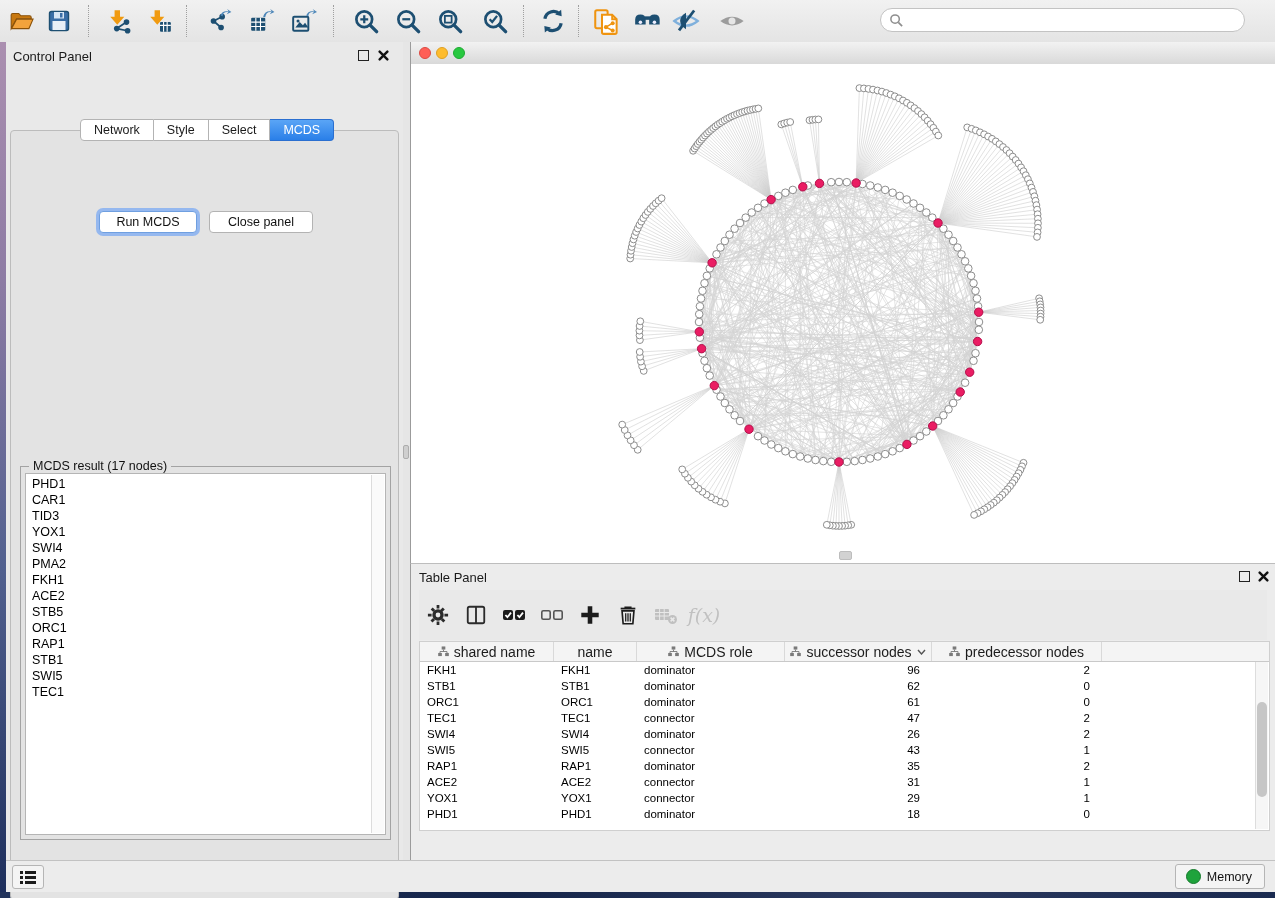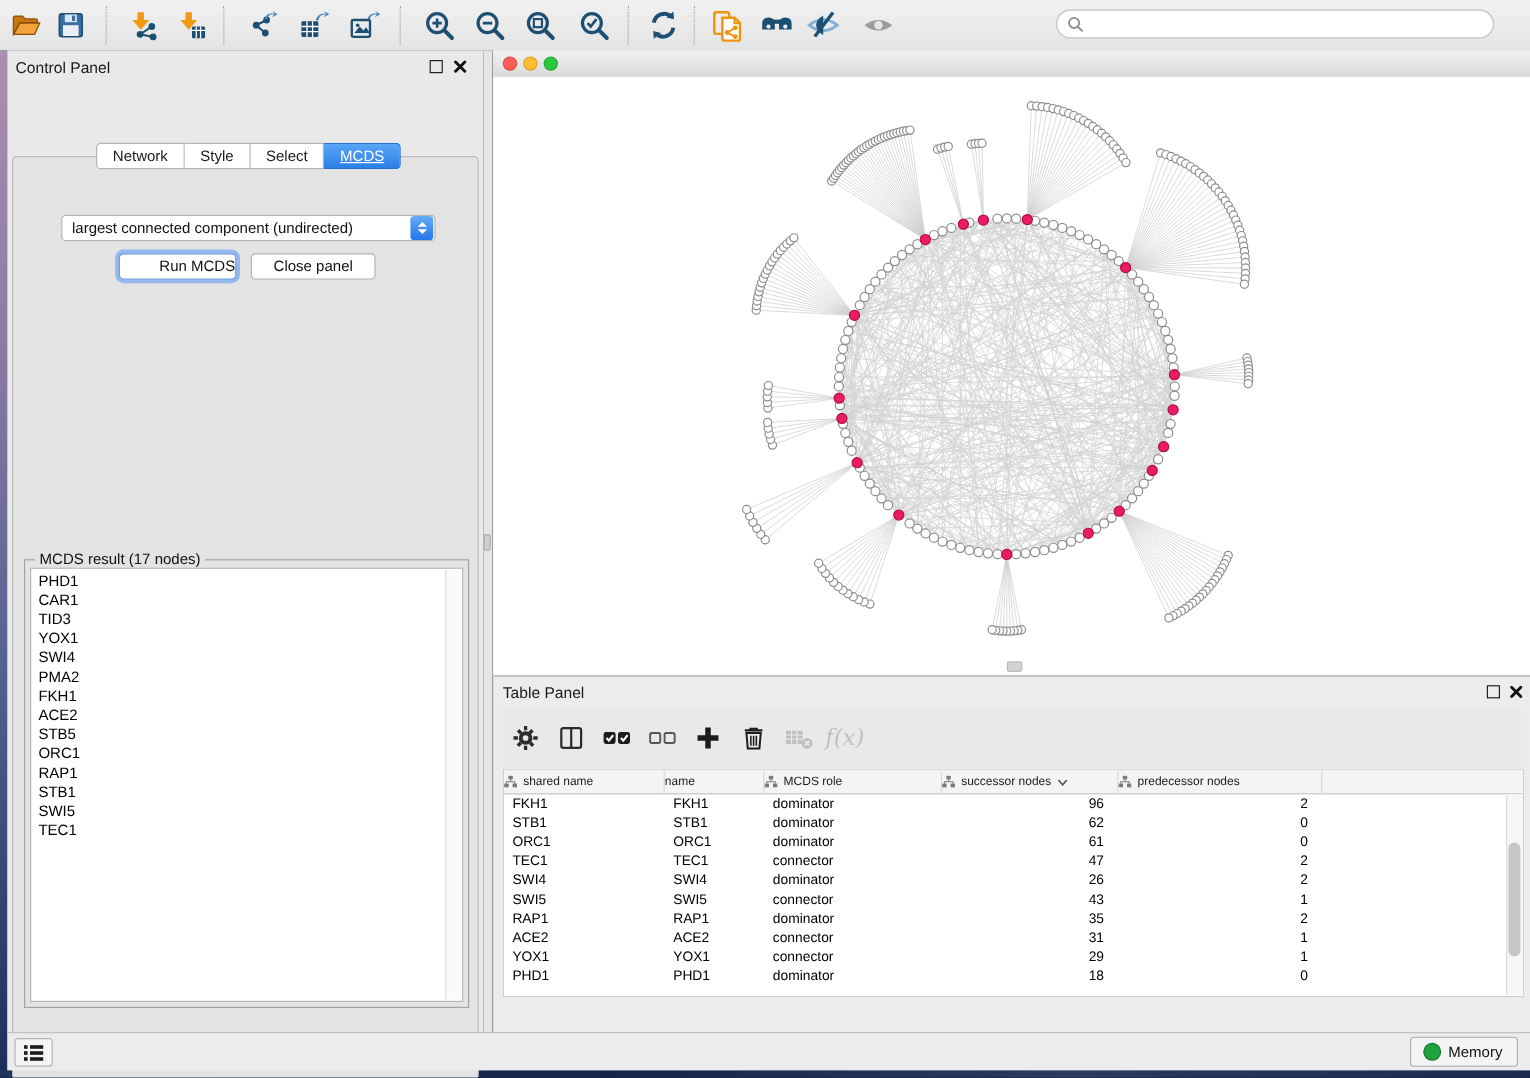--- a/index.html
+++ b/index.html
@@ -31,35 +31,35 @@
   .panel-title{font-size:13px;color:#1a1a1a;}
   .float-btn{width:9px;height:9px;border:1.5px solid #222;display:inline-block;}
   .cp-inner{left:4px;top:88px;width:387px;height:768px;background:#e3e3e3;
     border:1px solid #bcbcbc;border-radius:4px;}
   .seg-tabs{display:flex;}
   .seg{height:20px;line-height:20px;background:#fff;border:1px solid #b3b3b3;
     border-left:none;font-size:12.5px;color:#1a1a1a;text-align:center;padding:0 13px;}
   .seg:first-child{border-left:1px solid #b3b3b3;border-radius:4px 0 0 4px;}
   .seg:last-child{border-radius:0 4px 4px 0;}
   .seg.active{background:linear-gradient(#5aa5f6,#2a7fe8);color:#fff;
-    border-color:#2a6fd0;text-decoration:underline;}
+    border-color:#2a6fd0;}
   .opt-label{font-size:13px;color:#111;text-align:center;}
   .select{left:45px;top:137px;width:312px;height:22px;background:#fff;
     border:1px solid #b3b3b3;border-radius:4px;display:flex;align-items:center;
     box-sizing:border-box;font-size:12.5px;color:#111;}
   .select .txt{flex:1;padding-left:8px;white-space:nowrap;}
   .stepper{width:19px;height:20px;border-radius:3px;margin-right:1px;
     background:linear-gradient(#66abf8,#2276ea);display:flex;flex-direction:column;
     align-items:center;justify-content:center;gap:2px;}
   .tri-up{width:0;height:0;border-left:4px solid transparent;border-right:4px solid transparent;border-bottom:4px solid #fff;}
   .tri-dn{width:0;height:0;border-left:4px solid transparent;border-right:4px solid transparent;border-top:4px solid #fff;}
   .btn{height:22px;background:#fff;border:1px solid #b3b3b3;border-radius:4px;
     font-size:12.5px;color:#111;display:flex;align-items:center;justify-content:center;
     box-sizing:border-box;}
-  .btn.focus{box-shadow:0 0 0 3px rgba(86,150,250,.55);border-color:#6f9fe0;justify-content:flex-end;}
+  .btn.focus{box-shadow:0 0 0 3px rgba(86,150,250,.55);border-color:#6f9fe0;}
   .groupbox{left:14px;top:424px;width:369px;height:372px;border:1px solid #a3a3a3;
     background:#e3e3e3;}
   .group-legend{position:absolute;left:8px;top:-8px;background:#e3e3e3;
     padding:0 4px;font-size:12.5px;color:#111;}
   .mcds-list{position:absolute;left:4px;top:6px;right:4px;bottom:4px;background:#fff;
     border:1px solid #b5b5b5;overflow:hidden;}
   .mcds-item{font-size:12.5px;line-height:16px;padding-left:6px;color:#000;}
   .list-scroll{position:absolute;top:1px;right:1px;width:12px;bottom:1px;
     background:#fafafa;border-left:1px solid #dcdcdc;}
 
@@ -86,22 +86,22 @@
     border-top:1px solid #bdbdbd;border-left:1px solid #9b9b9b;box-sizing:border-box;}
   .tp-toolbar{position:absolute;left:8px;top:26px;right:8px;height:50px;
     background:#e9e9e9;display:flex;align-items:center;}
   .tpicon{width:38px;height:30px;display:flex;align-items:center;justify-content:center;}
   .tpicon.disabled{opacity:.45;}
   .fx{font-family:"DejaVu Serif","Liberation Serif",serif;font-style:italic;
     font-size:19px;color:#8f8f8f;}
   .ntable{position:absolute;left:8px;top:77px;width:851px;height:190px;background:#fff;
     border:1px solid #cfcfcf;box-sizing:border-box;overflow:hidden;}
   .thead{display:flex;height:19px;background:#f4f4f4;border-bottom:1px solid #c9c9c9;}
-  .th{display:flex;align-items:center;gap:5px;
-    border-right:1px solid #d9d9d9;font-size:10px;color:#1c1c1c;box-sizing:border-box;}
+  .th{display:flex;align-items:center;justify-content:center;gap:5px;
+    border-right:1px solid #d9d9d9;font-size:14px;color:#1c1c1c;box-sizing:border-box;}
   .trow{display:flex;height:16px;align-items:center;}
   .td{font-size:11.5px;color:#000;box-sizing:border-box;white-space:nowrap;overflow:hidden;}
   .td.left{padding-left:7px;text-align:left;}
   .td.num{text-align:right;padding-right:12px;}
   .tbl-scroll{position:absolute;top:20px;right:1px;width:12px;bottom:1px;
     background:#f6f6f6;border-left:1px solid #ddd;}
   .tbl-thumb{position:absolute;left:1px;right:1px;top:40px;height:95px;
     background:#c6c6c6;border-radius:6px;}
   .bottom-tabs{position:absolute;left:0;right:0;top:269px;height:26px;
     display:flex;justify-content:center;align-items:center;}
@@ -277,27 +277,20 @@
   <div class="abs cp-inner"></div>
 
   <div class="abs seg-tabs" style="left:74px;top:77px" id="cp-tabs">
       <span class="seg">Network</span>
       <span class="seg">Style</span>
       <span class="seg">Select</span>
       <span class="seg active">MCDS</span>
     </div>
 
 
-  <div class="abs select">
-    <span class="txt">largest connected component (undirected)</span>
-    <span class="stepper">
-        <span class="tri-up"></span>
-        <span class="tri-dn"></span>
-      </span>
-  </div>
 
   <div class="abs btn focus" style="left:93px;top:169px;width:98px">
       <span>Run MCDS</span>
     </div>
   <div class="abs btn" style="left:203px;top:169px;width:104px">
       <span>Close panel</span>
     </div>
 
   <div class="abs groupbox">
     <span class="group-legend">MCDS result (17 nodes)</span>

